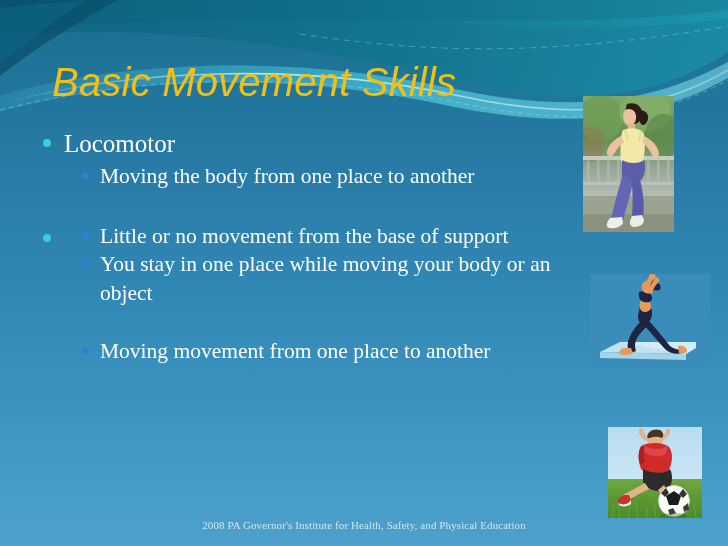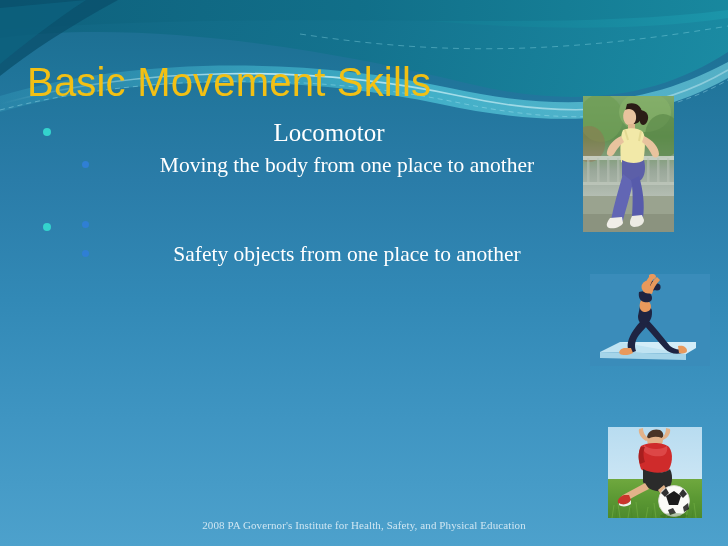--- a/index.html
+++ b/index.html
@@ -28,37 +28,37 @@
     position: absolute;
     left: 0; top: 0;
     width: 728px; height: 120px;
     overflow: hidden;
     pointer-events: none;
   }
 
   
   .title {
     position: absolute;
-    left: 27px;
+    left: 52px;
     top: 60px;
     font-family: "Liberation Sans", sans-serif;
     font-size: 40px;
     font-weight: 400;
     color: #f2c014;
     letter-spacing: 0.2px;
     white-space: nowrap;
+    font-style: italic;
   }
 
   
   .body {
     position: absolute;
     left: 34px;
-    top: 116px;
+    top: 127px;
     width: 560px;
-    text-align: center;
   }
 
   .group { margin-bottom: 4px; }
 
   .lvl1 {
     position: relative;
     padding-left: 30px;
     color: #ffffff;
     font-size: 25px;
     line-height: 34px;
@@ -192,29 +192,34 @@
     </div>
 
     <div class="spacer-lg"></div>
 
     <div class="group">
       <div class="lvl1">
         <span class="bullet"></span>
       </div>
       <div class="lvl2">
         <span class="bullet"></span>
+        <span class="txt">Little or no movement from the base of support</span>
+      </div>
+      <div class="lvl2">
+        <span class="bullet"></span>
+        <span class="txt">You stay in one place while moving your body or an object</span>
       </div>
     </div>
 
     <div class="spacer-md"></div>
 
     <div class="group">
       <div class="lvl2">
         <span class="bullet"></span>
-        <span class="txt">Safety objects from one place to another</span>
+        <span class="txt">Moving movement from one place to another</span>
       </div>
     </div>
 
   </div>
 
   <div class="photo" id="photo-runner">
     <svg width="91" height="136" viewBox="0 0 91 136" xmlns="http://www.w3.org/2000/svg">
       <defs>
         <linearGradient id="bgFoliage" x1="0" y1="0" x2="0" y2="1">
           <stop offset="0%" stop-color="#7fa96a"></stop>

